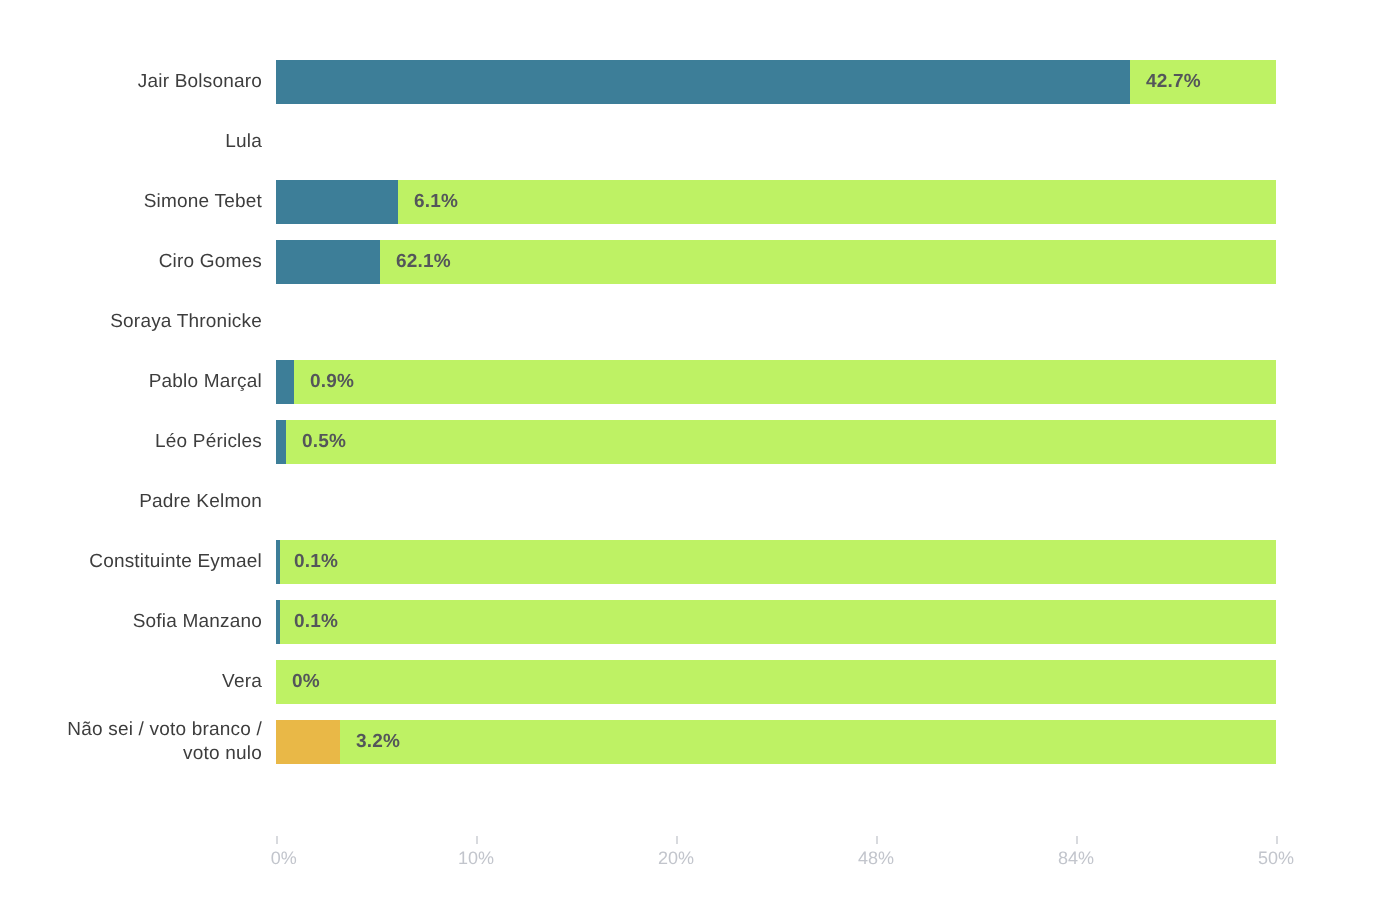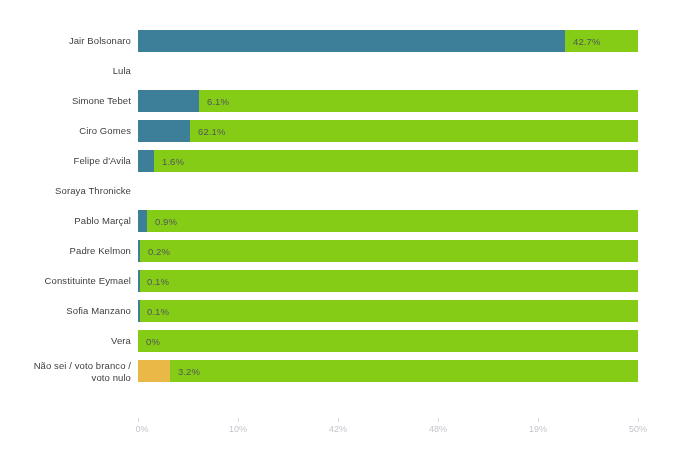--- a/index.html
+++ b/index.html
@@ -51,21 +51,22 @@
     white-space: pre-line;
     letter-spacing: 0.1px;
   }
 
   .track {
     position: absolute;
     left: 138px;
     top: 0;
     width: 500px;   
     height: 22px;
-    background: #84cc16;
+    background: #bef264;
+    font-weight: bold;
   }
 
   .bar {
     position: absolute;
     left: 0;
     top: 0;
     height: 22px;
     background: #3d7e98;
   }
   .bar.highlight {
@@ -134,42 +135,38 @@
         </div>
       </div>
       <div class="row">
         <div class="row-label">Ciro Gomes</div>
         <div class="track">
           <div class="bar" style="width: 52px; background: rgb(61, 126, 152);"></div>
           <div class="bar-value" style="left: 60px;">62.1%</div>
         </div>
       </div>
       <div class="row">
-        <div class="row-label">Felipe d'Avila</div>
-        <div class="track">
-          <div class="bar" style="width: 16px; background: rgb(61, 126, 152);"></div>
-          <div class="bar-value" style="left: 24px;">1.6%</div>
-        </div>
-      </div>
-      <div class="row">
         <div class="row-label">Soraya Thronicke</div>
       </div>
       <div class="row">
         <div class="row-label">Pablo Marçal</div>
         <div class="track">
           <div class="bar" style="width: 9px; background: rgb(61, 126, 152);"></div>
           <div class="bar-value" style="left: 17px; text-align: right;">0.9%</div>
         </div>
       </div>
       <div class="row">
+        <div class="row-label">Léo Péricles</div>
+        <div class="track">
+          <div class="bar" style="width: 5px; background: rgb(61, 126, 152);"></div>
+          <div class="bar-value" style="left: 13px;">0.5%</div>
+        </div>
+      </div>
+      <div class="row">
         <div class="row-label">Padre Kelmon</div>
-        <div class="track">
-          <div class="bar" style="width: 2px; background: rgb(61, 126, 152);"></div>
-          <div class="bar-value" style="left: 10px;">0.2%</div>
-        </div>
       </div>
       <div class="row">
         <div class="row-label">Constituinte Eymael</div>
         <div class="track">
           <div class="bar" style="width: 2px; background: rgb(61, 126, 152);"></div>
           <div class="bar-value" style="left: 9px;">0.1%</div>
         </div>
       </div>
       <div class="row">
         <div class="row-label">Sofia Manzano</div>
@@ -197,28 +194,28 @@
       <div class="tick" style="left: 0px;">
         <div class="tick-mark"></div>
         <div class="tick-label" style="transform: translateX(-20%);">0%</div>
       </div>
       <div class="tick" style="left: 100px;">
         <div class="tick-mark"></div>
         <div class="tick-label">10%</div>
       </div>
       <div class="tick" style="left: 200px;">
         <div class="tick-mark"></div>
-        <div class="tick-label">42%</div>
+        <div class="tick-label">20%</div>
       </div>
       <div class="tick" style="left: 300px;">
         <div class="tick-mark"></div>
         <div class="tick-label">48%</div>
       </div>
       <div class="tick" style="left: 400px;">
         <div class="tick-mark"></div>
-        <div class="tick-label">19%</div>
+        <div class="tick-label">84%</div>
       </div>
       <div class="tick" style="left: 500px;">
         <div class="tick-mark"></div>
         <div class="tick-label" style="transform: translateX(-50%);">50%</div>
       </div>
     </div>
 </div>
 
 </body></html>

